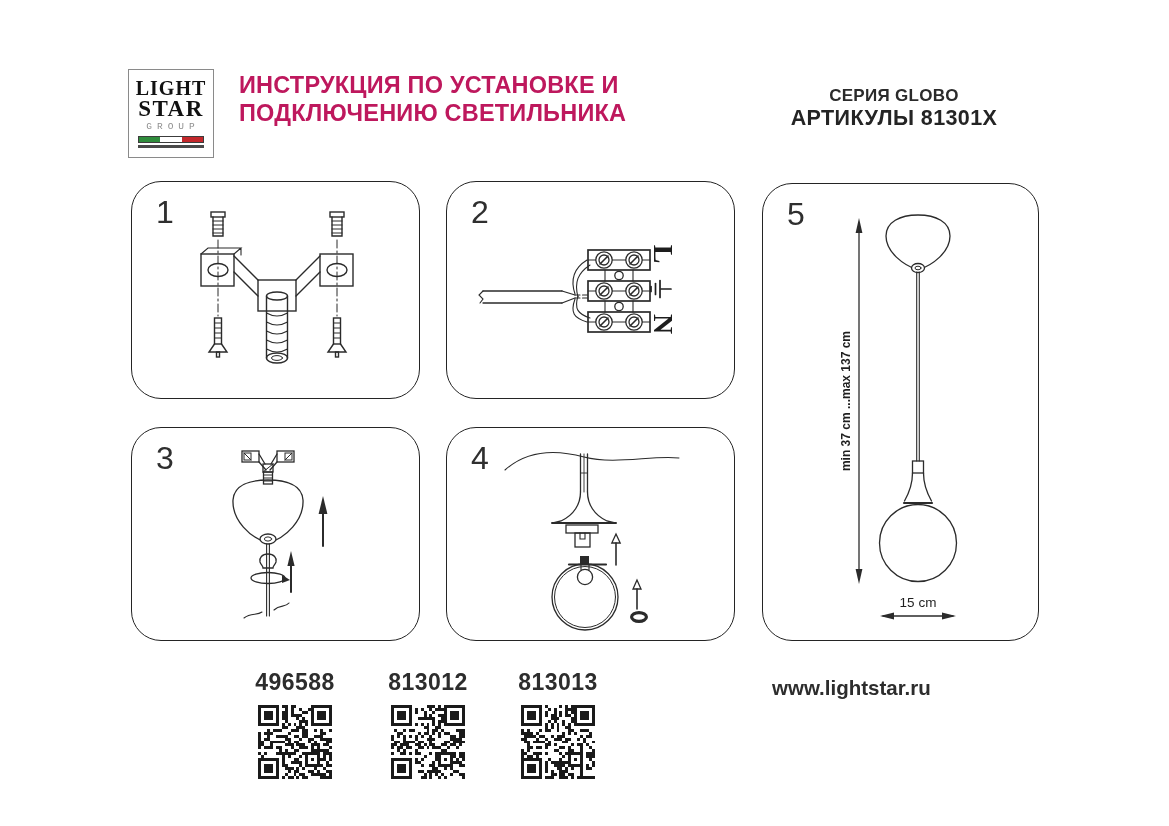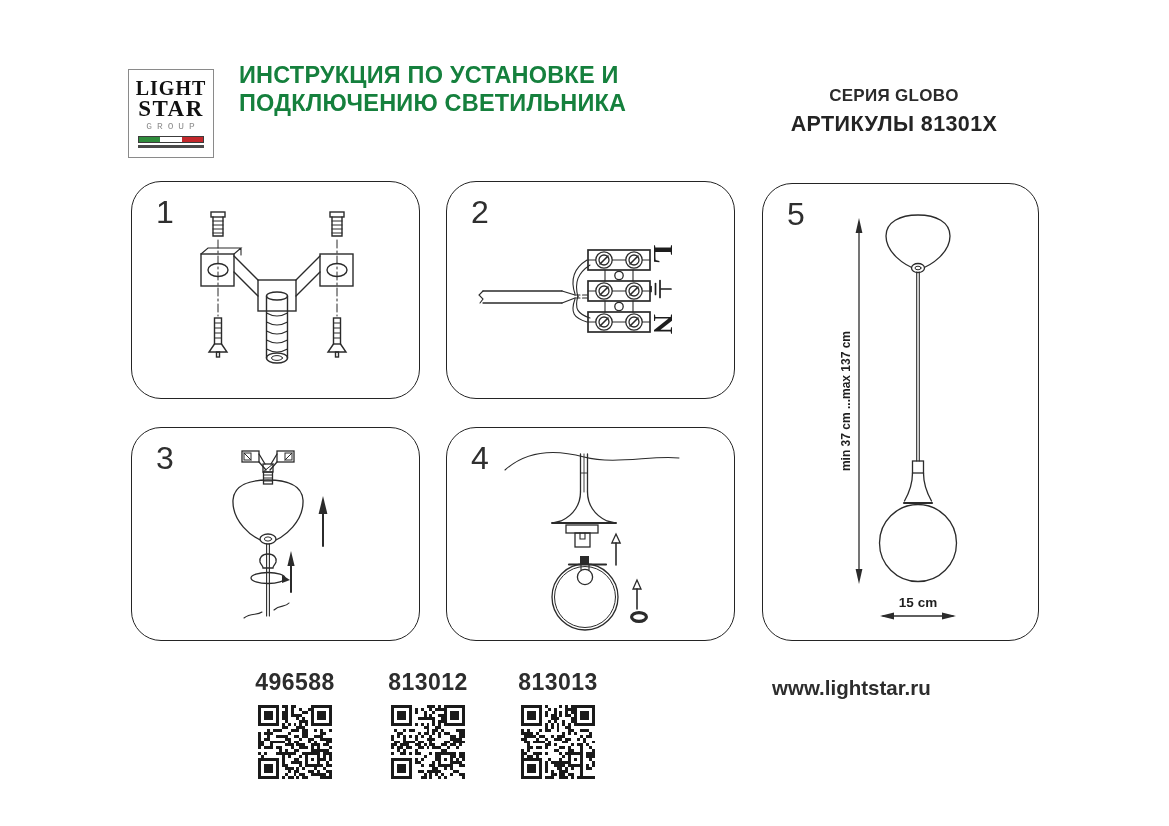--- a/index.html
+++ b/index.html
@@ -12,25 +12,25 @@
         font-family:"Liberation Serif",serif;background:#fff;margin-top:14px;}
   .logo-light{font-size:20px;font-weight:bold;letter-spacing:1px;margin-top:8px;line-height:20px;color:#111;}
   .logo-star{font-size:23px;font-weight:bold;letter-spacing:1.5px;line-height:21px;color:#111;}
   .logo-group{font-family:Liberation Mono, monospace;font-size:9.5px;color:#8f8f8f;
               letter-spacing:5px;margin-top:3px;line-height:10px;text-indent:4px;}
   .logo-flag{display:flex;height:5px;margin:4px 9px 0;border:1px solid #3c3c3c;}
   .logo-flag span{flex:1;}
   .flag-green{background:#2f8c3c;} .flag-white{background:#ffffff;} .flag-red{background:#c3272b;}
   .logo-underline{height:3px;background:#4a4a4a;margin:2px 9px 0;}
 
-  .title{position:absolute;left:239px;top:61px;margin:0;font-size:23.5px;font-weight:bold;
-         line-height:28px;white-space:pre-line;color:#15803d;letter-spacing:0.2px;}
+  .title{position:absolute;left:239px;top:71px;margin:0;font-size:23.5px;font-weight:bold;
+         line-height:28px;white-space:pre-line;color:#be185d;letter-spacing:0.2px;}
   .series-block{position:absolute;left:748px;top:86px;width:292px;text-align:center;}
   .series{font-size:17px;font-weight:bold;color:#2b2b2b;letter-spacing:0.3px;}
-  .articles-line{font-size:21.5px;font-weight:bold;color:#242424;margin-top:6px;letter-spacing:0.4px;}
+  .articles-line{font-size:21.5px;font-weight:bold;color:#242424;letter-spacing:0.4px;}
 
   
   .panel{position:absolute;border:1.6px solid #242424;border-radius:30px;background:#fff;box-sizing:border-box;}
   .p1{left:131px;top:181px;width:289px;height:218px;}
   .p2{left:446px;top:181px;width:289px;height:218px;}
   .p3{left:131px;top:427px;width:289px;height:214px;}
   .p4{left:446px;top:427px;width:289px;height:214px;}
   .p5{left:762px;top:183px;width:277px;height:458px;}
   .panel-number{position:absolute;left:24px;top:12px;font-size:32px;color:#2f2f2f;}
   .art{position:absolute;left:0;top:0;}
@@ -38,21 +38,21 @@
   .term-label{position:absolute;width:30px;height:30px;line-height:30px;text-align:center;
               font-family:"Liberation Serif",serif;font-weight:bold;font-size:28px;color:#1d1d1d;
               transform:rotate(90deg);}
   .term-l{left:201px;top:57px;}
   .term-n{left:201px;top:127px;}
   .earth-sym{position:absolute;left:201px;top:96px;}
 
   .dim-v{position:absolute;left:-12px;top:210px;width:190px;height:14px;line-height:14px;
          text-align:center;font-size:12px;font-weight:bold;color:#1f1f1f;transform:rotate(-90deg);}
   .dim-h{position:absolute;left:115px;top:411px;width:80px;text-align:center;
-         font-size:13.5px;font-weight:bold;color:#1f1f1f;}
+         font-size:13.5px;font-weight:normal;color:#1f1f1f;}
 
   
   .article-col{position:absolute;top:669px;width:130px;text-align:center;}
   .col-1{left:230px;} .col-2{left:363px;} .col-3{left:493px;}
   .article-code{font-size:23px;font-weight:bold;color:#2d2d2d;letter-spacing:0.5px;}
   .qr{display:block;margin:9px auto 0;}
   .website{position:absolute;left:772px;top:676px;width:260px;text-align:left;
            font-size:20.5px;font-weight:bold;color:#2d2d2d;}
 </style>
 </head>

